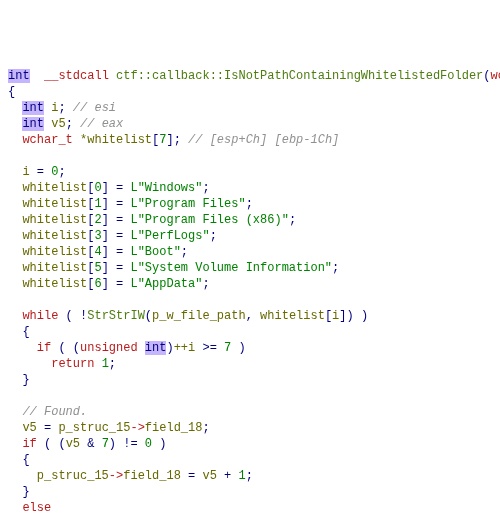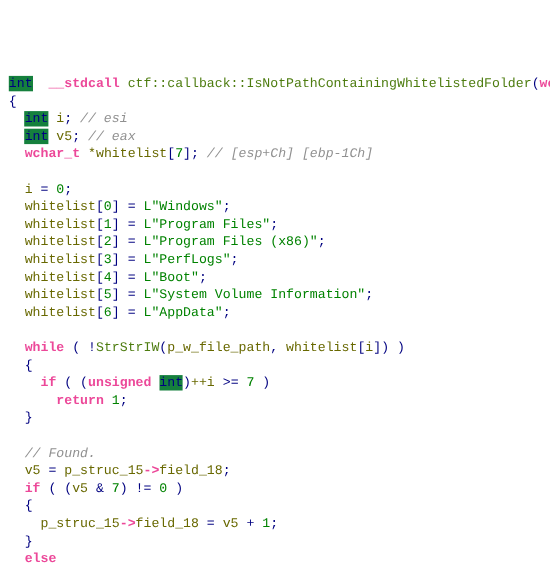--- a/index.html
+++ b/index.html
@@ -7,23 +7,23 @@
     padding: 4px 8px;
     background: #ffffff;
     font-family: Consolas, "Courier New", monospace;
     font-size: 12px;
     line-height: 16px;
     color: #000080;
     white-space: pre;
     overflow: hidden;
   }
   .line { display: block; }
-  .kw-type { color: #000080; background: #15803d; }
+  .kw-type { color: #000080; background: #c4b5fd; }
   .kw { color: #000080; }
-  .nav { color: #ec4899; font-weight: bold; }
+  .nav { color: #b91c1c; font-weight: normal; }
   .ident { color: #686800; }
   .func { color: #4d7c0f; }
   .str { color: #008200; }
   .num { color: #008200; }
   .comment { color: #909090; font-style: italic; }
 </style>
 </head>
 <body>
 
 

